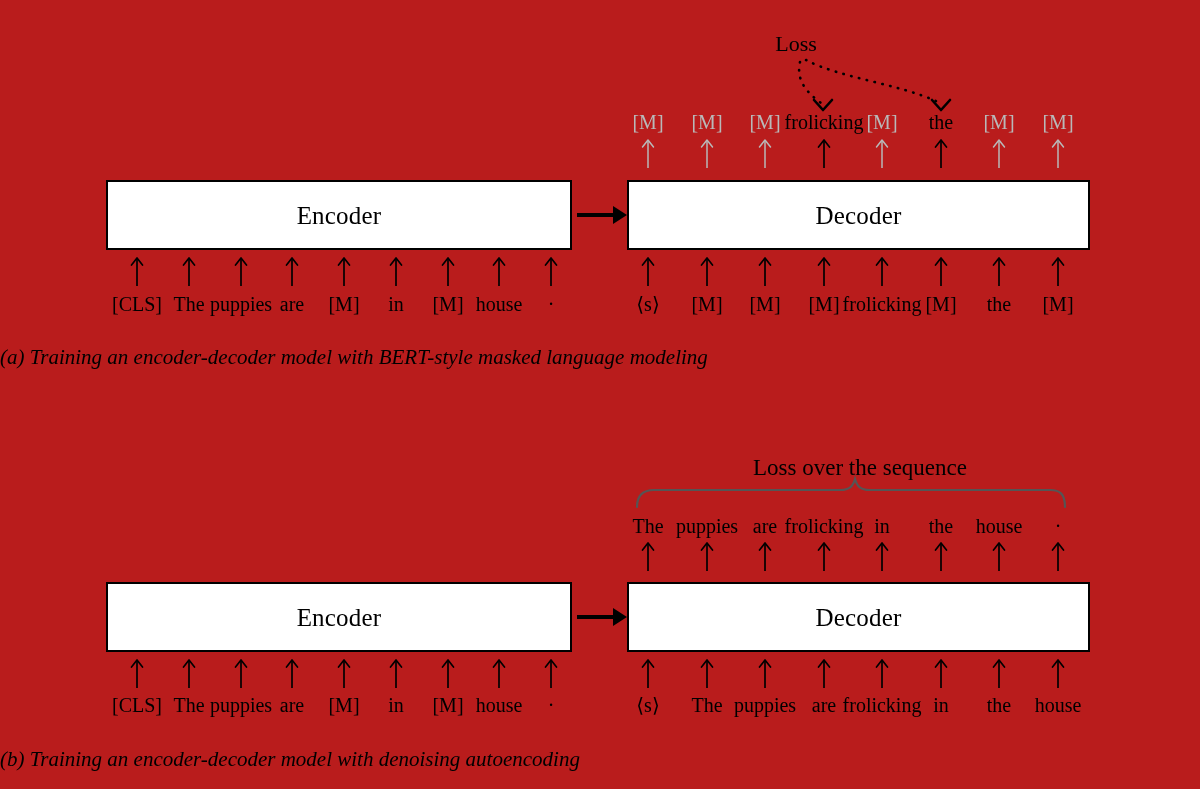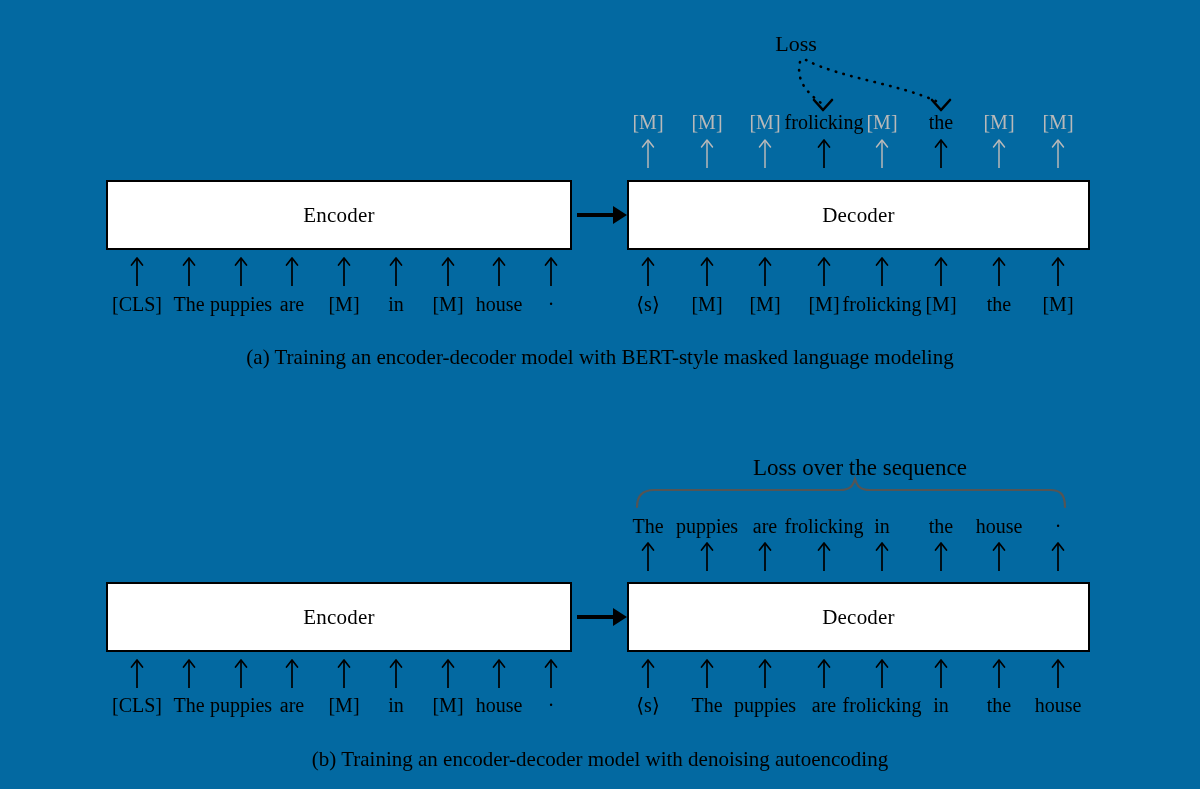--- a/index.html
+++ b/index.html
@@ -8,37 +8,37 @@
     background: #ffffff;
   }
   body {
     font-family: "Liberation Serif", "DejaVu Serif", serif;
     color: #000000;
   }
   #canvas {
     position: relative;
     width: 1200px;
     height: 789px;
-    background: #0369a1;
+    background: #b91c1c;
     overflow: hidden;
   }
   .abs { position: absolute; }
 
   
   .module-box {
     position: absolute;
     border: 2.5px solid #000;
     background: #fff;
     box-sizing: border-box;
     display: flex;
     align-items: center;
     justify-content: center;
   }
   .module-label {
-    font-size: 21px;
+    font-size: 25px;
     line-height: 1;
     letter-spacing: 0.2px;
   }
 
   
   .token {
     position: absolute;
     font-size: 20px;
     line-height: 1;
     text-align: center;
@@ -46,23 +46,24 @@
     white-space: nowrap;
   }
   .token.masked { color: #b9b9b9; }
   .token.solid  { color: #000000; }
 
   
   .caption {
     position: absolute;
     font-size: 21px;
     line-height: 1;
-    text-align: center;
+    text-align: left;
     width: 100%;
     left: 0;
+    font-style: italic;
   }
 
   
   .loss-label {
     position: absolute;
     font-size: 22px;
     line-height: 1;
     transform: translateX(-50%);
     white-space: nowrap;
   }

